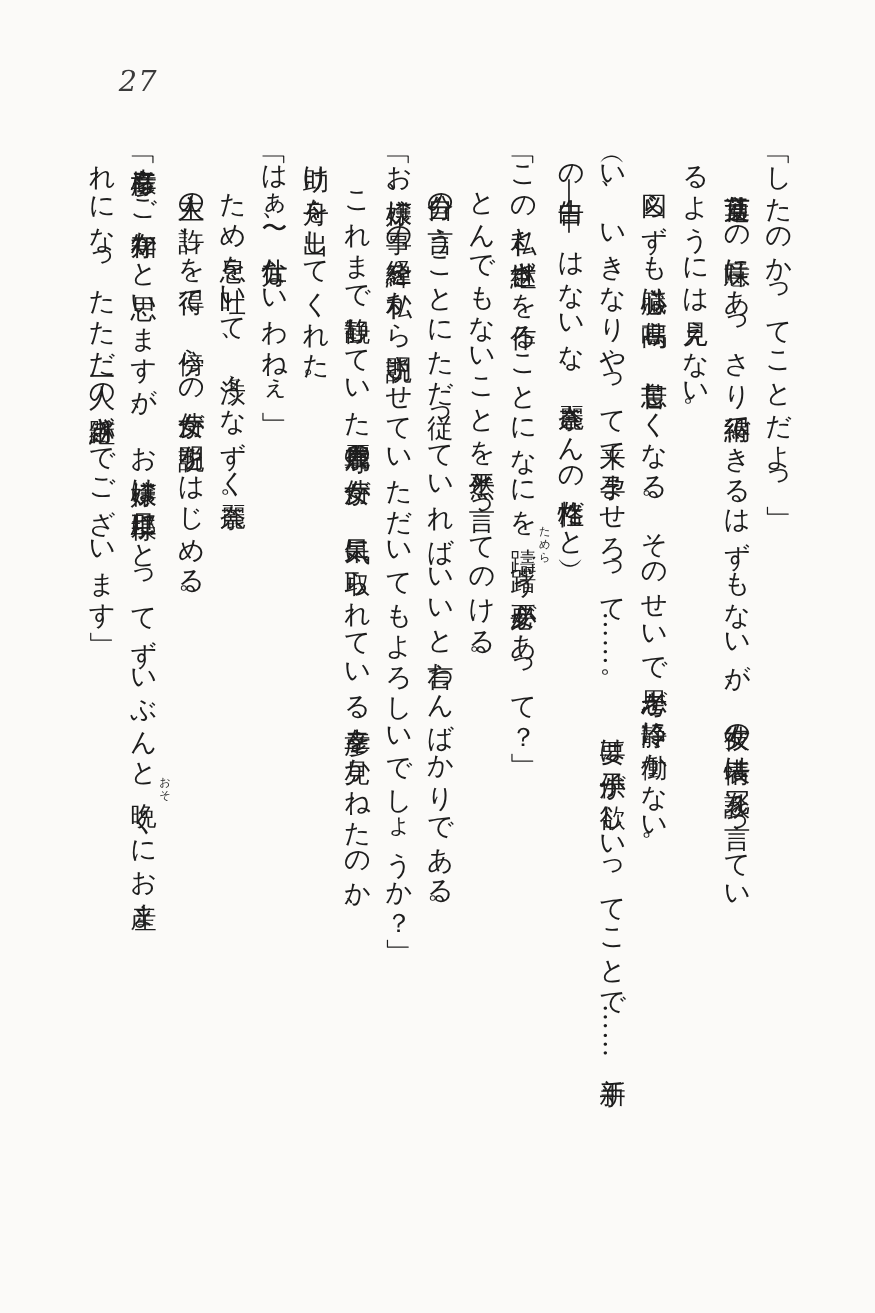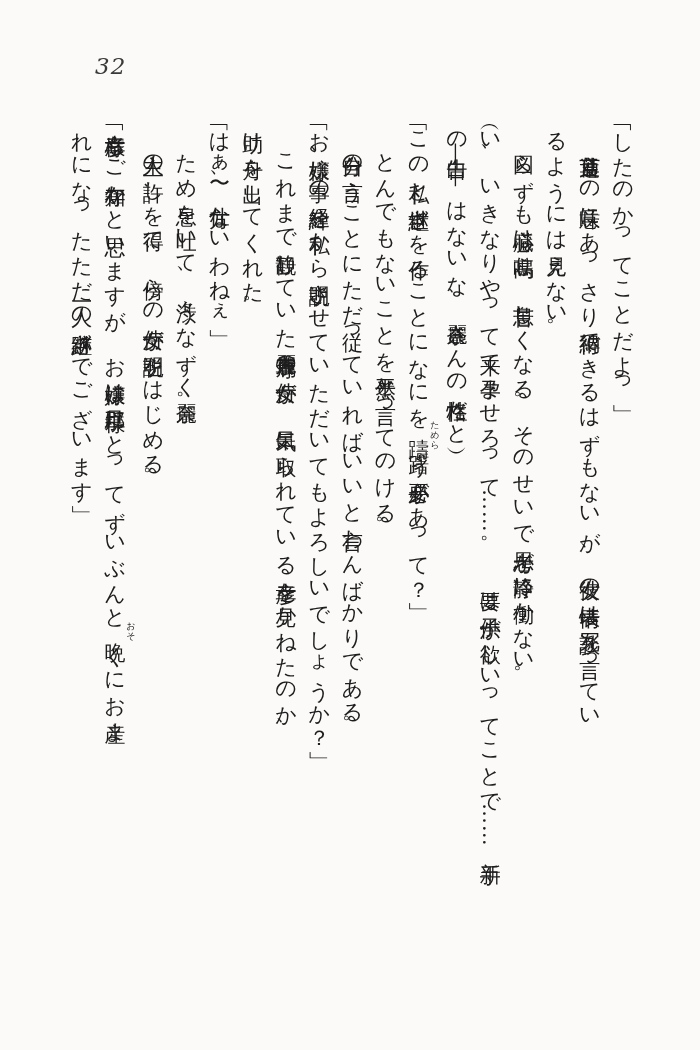--- a/index.html
+++ b/index.html
@@ -42,21 +42,21 @@
   rt {
     font-size: 9px;
     letter-spacing: 0;
     color: #2a2a2a;
   }
 </style>
 </head>
 <body style="background-color: rgb(251, 250, 248);">
 
 <div class="page">
-  <div class="page-number" style="color: rgb(58, 58, 58);">32</div>
+  <div class="page-number" style="color: rgb(58, 58, 58);">27</div>
   <div class="text-block" style="color: rgb(29, 29, 29);">
       <p class="line">「したのかってことだよっ」</p>
       <p class="line indent">言葉通りの意味にあっさり納得できるはずもないが、彼女の表情は冗談を言ってい</p>
       <p class="line">るようには見えない。</p>
       <p class="line indent">図らずも心臓は高鳴り、息苦しくなる。そのせいで思考が冷静に働かない。</p>
       <p class="line">（い、いきなりやって来て孕ませろって……。　要は子供が欲しいってことで……新手</p>
       <p class="line">の告白――はないな、麗奈さんの性格だと）</p>
       <p class="line">「この私と世継ぎを作ることになにを<ruby>躊躇<rt>ためら</rt></ruby>う必要があって？」</p>
       <p class="line indent">とんでもないことを平然と言ってのける。</p>
       <p class="line indent">自分の言うことにただ従っていればいいと言わんばかりである。</p>

